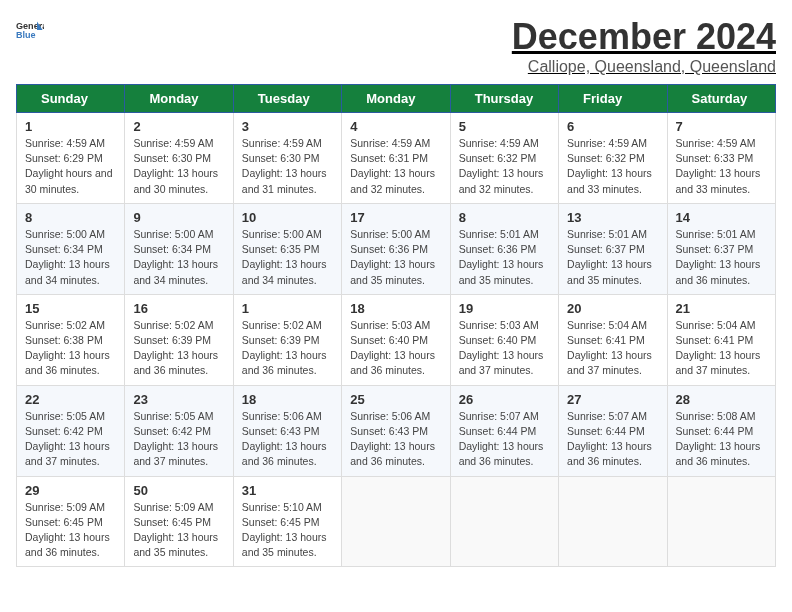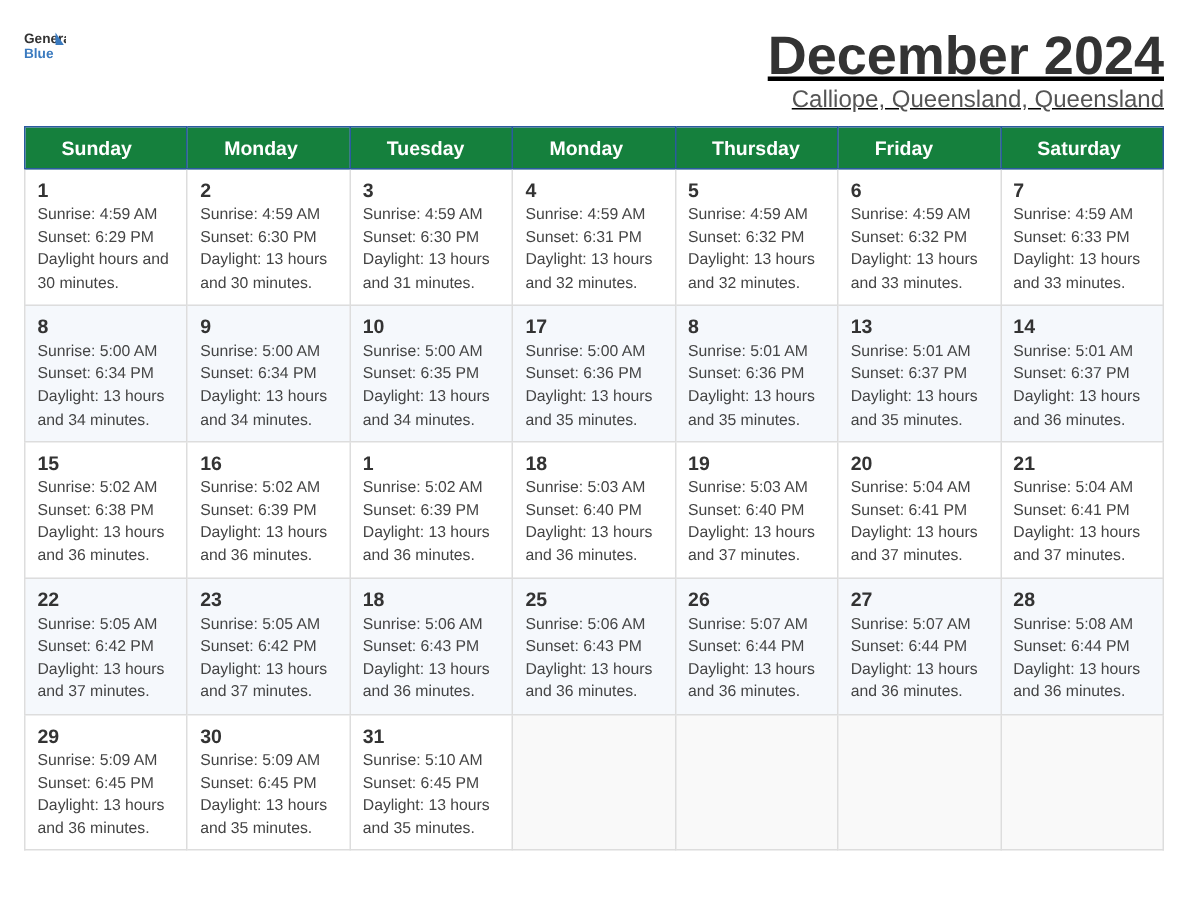--- a/index.html
+++ b/index.html
@@ -233,21 +233,21 @@
         <div class="day-info">Sunrise: 5:08 AM<br>Sunset: 6:44 PM<br>Daylight: 13 hours and 36 minutes.</div>
       </td>
     </tr>
 
     <tr>
       <td>
         <span class="day-num">29</span>
         <div class="day-info">Sunrise: 5:09 AM<br>Sunset: 6:45 PM<br>Daylight: 13 hours and 36 minutes.</div>
       </td>
       <td>
-        <span class="day-num">30</span>
+        <span class="day-num">50</span>
         <div class="day-info">Sunrise: 5:09 AM<br>Sunset: 6:45 PM<br>Daylight: 13 hours and 35 minutes.</div>
       </td>
       <td>
         <span class="day-num">31</span>
         <div class="day-info">Sunrise: 5:10 AM<br>Sunset: 6:45 PM<br>Daylight: 13 hours and 35 minutes.</div>
       </td>
       <td class="empty-cell"></td>
       <td class="empty-cell"></td>
       <td class="empty-cell"></td>
       <td class="empty-cell"></td>

